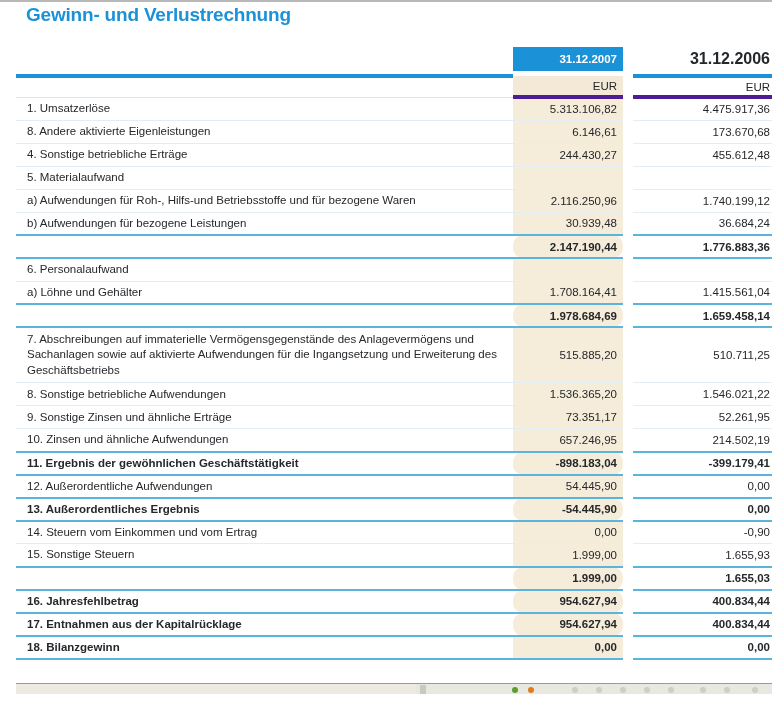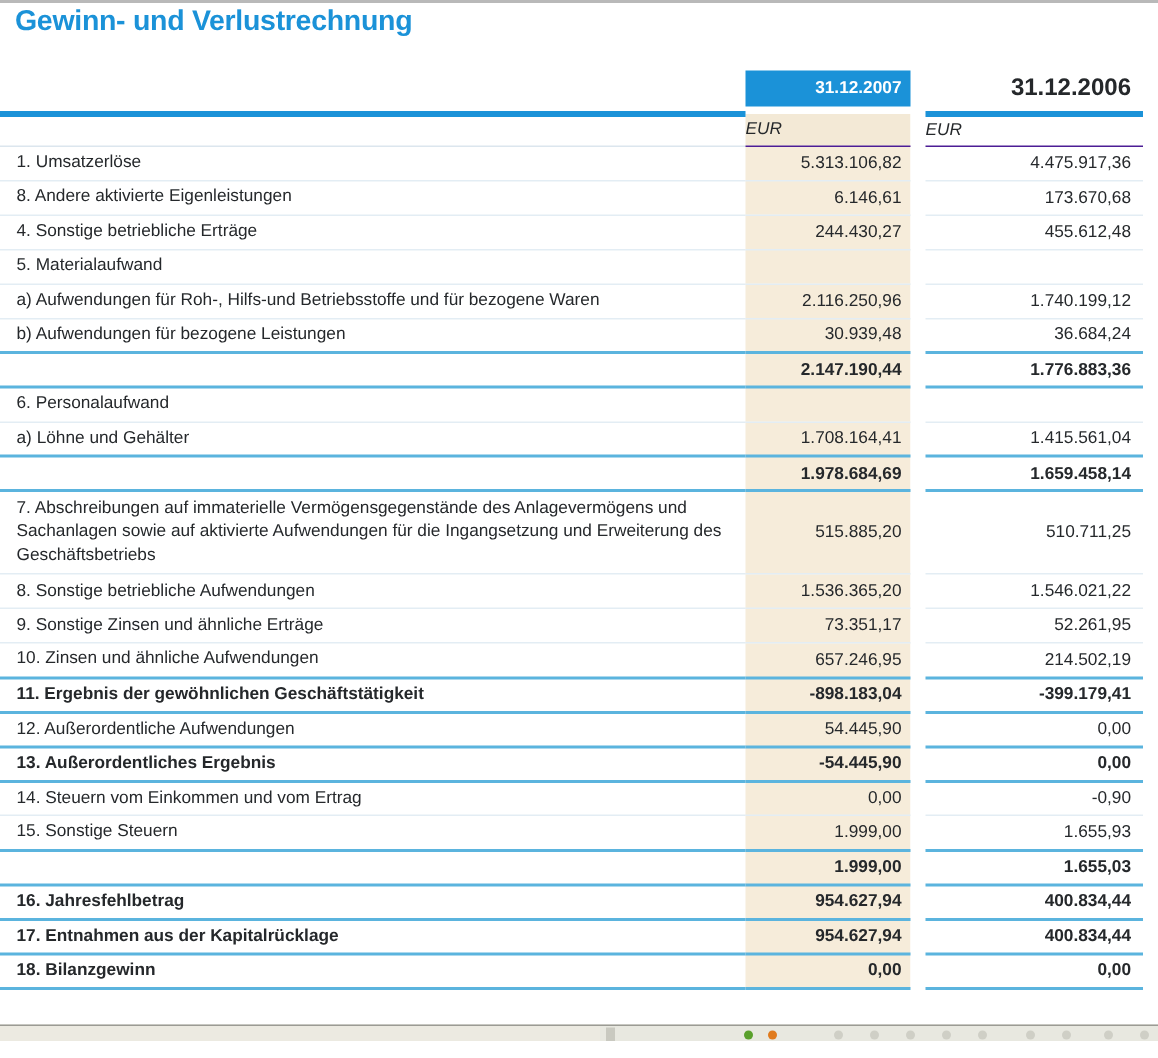--- a/index.html
+++ b/index.html
@@ -13,21 +13,21 @@
     overflow: hidden;
     position: relative;
   }
   #topline {
     position: absolute; top: 0; left: 0;
     width: 772px; height: 2px;
     background: #b9b9b9;
   }
   #page {
     position: absolute;
-    top: 2px; left: 0;
+    top: 2px; left: 16px;
     width: 696px;
     height: 692px;
     background: #ffffff;
   }
   #title {
     position: absolute;
     left: 10px; top: 2px;
     font-size: 19px;
     font-weight: bold;
     color: #1b92d8;
@@ -78,24 +78,23 @@
   .hdr-rule-2006 {
     border-bottom: 4px solid #1b92d8;
   }
   tr.hdr-rule td { height: 5px; font-size: 0; line-height: 0; }
 
   
   tr.cur td { height: 21px; }
   .cur-cell {
     font-size: 11.5px;
     color: #25282b;
-    text-align: left;
+    text-align: right;
     padding-right: 6px;
-    border-bottom: 1px solid #4c1d95;
-    font-style: italic;
+    border-bottom: 4px solid #4c1d95;
   }
   .cur-cell.y1 { background: #f3e9d6; padding-right: 6px; }
   .cur-cell.y2 { padding-right: 8px; }
 
   
   tr.data td { height: 23px; }
   .lbl {
     font-size: 11.5px;
     color: #25282b;
     padding-left: 11px;
@@ -114,21 +113,21 @@
   .v.y2 { padding-right: 8px; }
   .gapcell { background: #ffffff; border-bottom: 1px solid transparent; }
 
   
   tr.bold .lbl, tr.bold .v { font-weight: bold; }
 
   
   tr.rule-top > td.lbl,
   tr.rule-top > td.v { border-top: 2px solid #5bb4de; }
   tr.rule-bot > td.lbl,
-  tr.rule-bot > td.v { border-bottom: 2px solid #5bb4de; }
+  tr.rule-bot > td.v { border-bottom: 2px solid #5bb4de; border-radius: 10px; }
 
   tr.subtotal td { height: 23px; }
   tr.subtotal .lbl { border-bottom-color: transparent; }
 
   tr.tall .lbl { padding-top: 4px; padding-bottom: 4px; line-height: 1.34; }
   tr.tall td { height: 53px; }
 
   tr.last .lbl, tr.last .v { border-bottom: 2px solid #5bb4de; }
 
   

